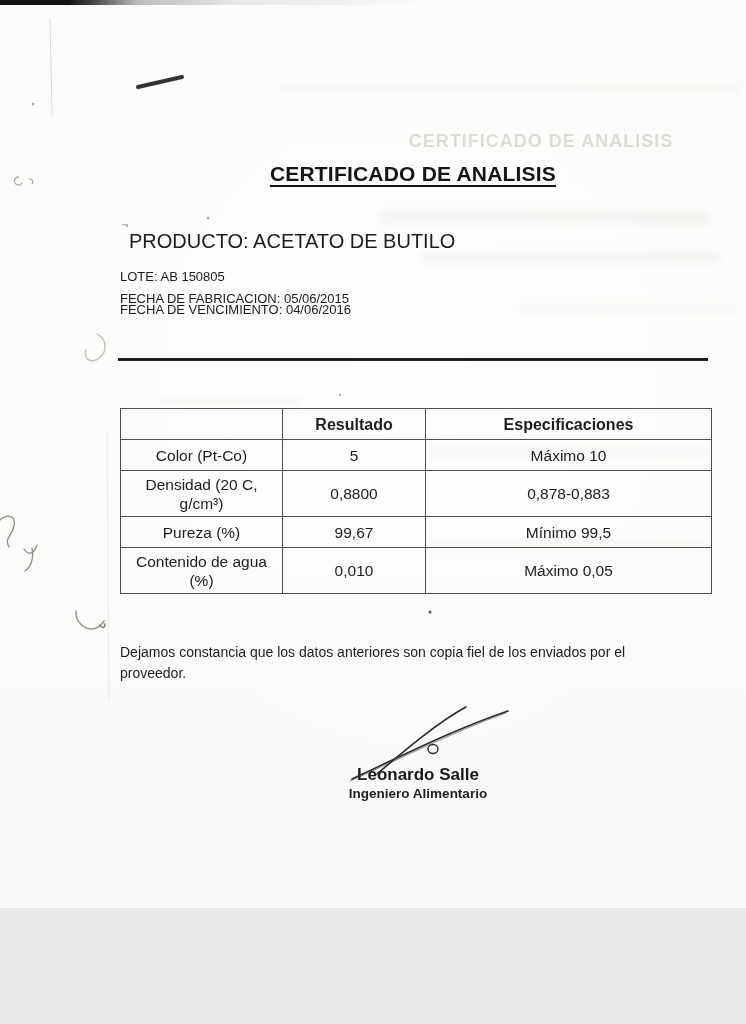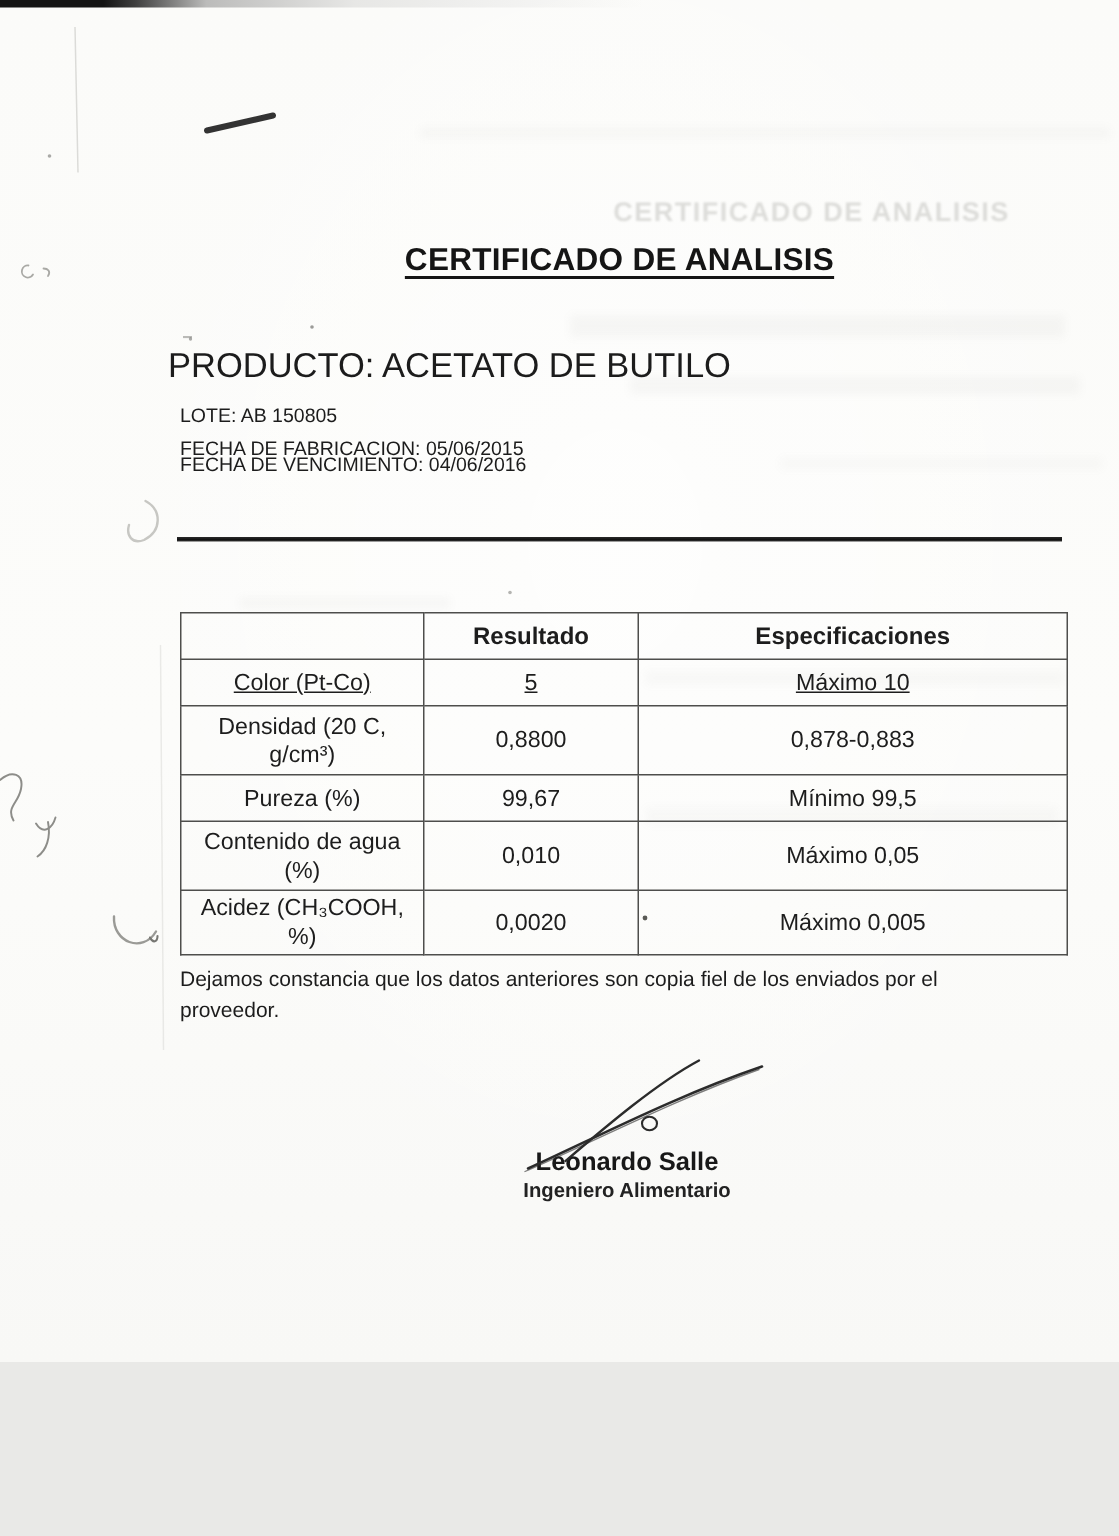--- a/index.html
+++ b/index.html
@@ -40,21 +40,21 @@
   .doc-title{
     left:255px;top:162px;width:316px;
     text-align:center;
     font-weight:bold;font-size:21px;letter-spacing:.2px;
     color:#151515;
     text-decoration:underline;
     text-decoration-thickness:2.2px;
     text-underline-offset:4px;
   }
 
-  .product-line{left:112px;top:230px;font-size:23px;color:#1c1c1c;}
+  .product-line{left:129px;top:230px;font-size:20px;color:#1c1c1c;}
   .info-line{left:120px;font-size:13px;color:#1c1c1c;}
   .lot{top:269px;}
   .fab{top:291px;}
   .ven{top:302px;}
 
   .rule{
     left:118px;top:358px;width:590px;height:3px;
     background:linear-gradient(180deg,#2a2a2a,#111 60%,#3a3a3a);
   }
 
@@ -64,21 +64,21 @@
     font-size:15.5px;color:#1d1d1d;
   }
   table.analysis td,table.analysis th{
     border:1px solid #4e4e4c;
     text-align:center;vertical-align:middle;
     padding:2px 5px;line-height:19px;
     font-weight:normal;
   }
   table.analysis thead th{font-weight:bold;font-size:16px;}
   table.analysis tr:nth-child(1) th{height:26px;}
-  .r-color td{height:26px;text-decoration:underline;}
+  .r-color td{height:26px;}
   .r-dens td{height:41px;}
   .r-pure td{height:26px;}
   .r-agua td{height:41px;}
   .r-acid td{height:28px;}
 
   .note{
     left:120px;top:642px;width:548px;
     font-size:14px;line-height:21px;color:#1c1c1c;
   }
 
@@ -149,25 +149,20 @@
       <tr class="r-pure">
         <td>Pureza (%)</td>
         <td>99,67</td>
         <td>Mínimo 99,5</td>
       </tr>
       <tr class="r-agua">
         <td>Contenido de agua (%)</td>
         <td>0,010</td>
         <td>Máximo 0,05</td>
       </tr>
-      <tr class="r-acid">
-        <td>Acidez (CH₃COOH, %)</td>
-        <td>0,0020</td>
-        <td>Máximo 0,005</td>
-      </tr>
     </tbody>
   </table>
 
   <div class="abs note">Dejamos constancia que los datos anteriores son copia fiel de los enviados por el proveedor.</div>
 
   <div class="abs signer-name">Leonardo Salle</div>
   <div class="abs signer-title">Ingeniero Alimentario</div>
 
   <svg class="abs overlay" width="746" height="1024" viewBox="0 0 746 1024">
 

